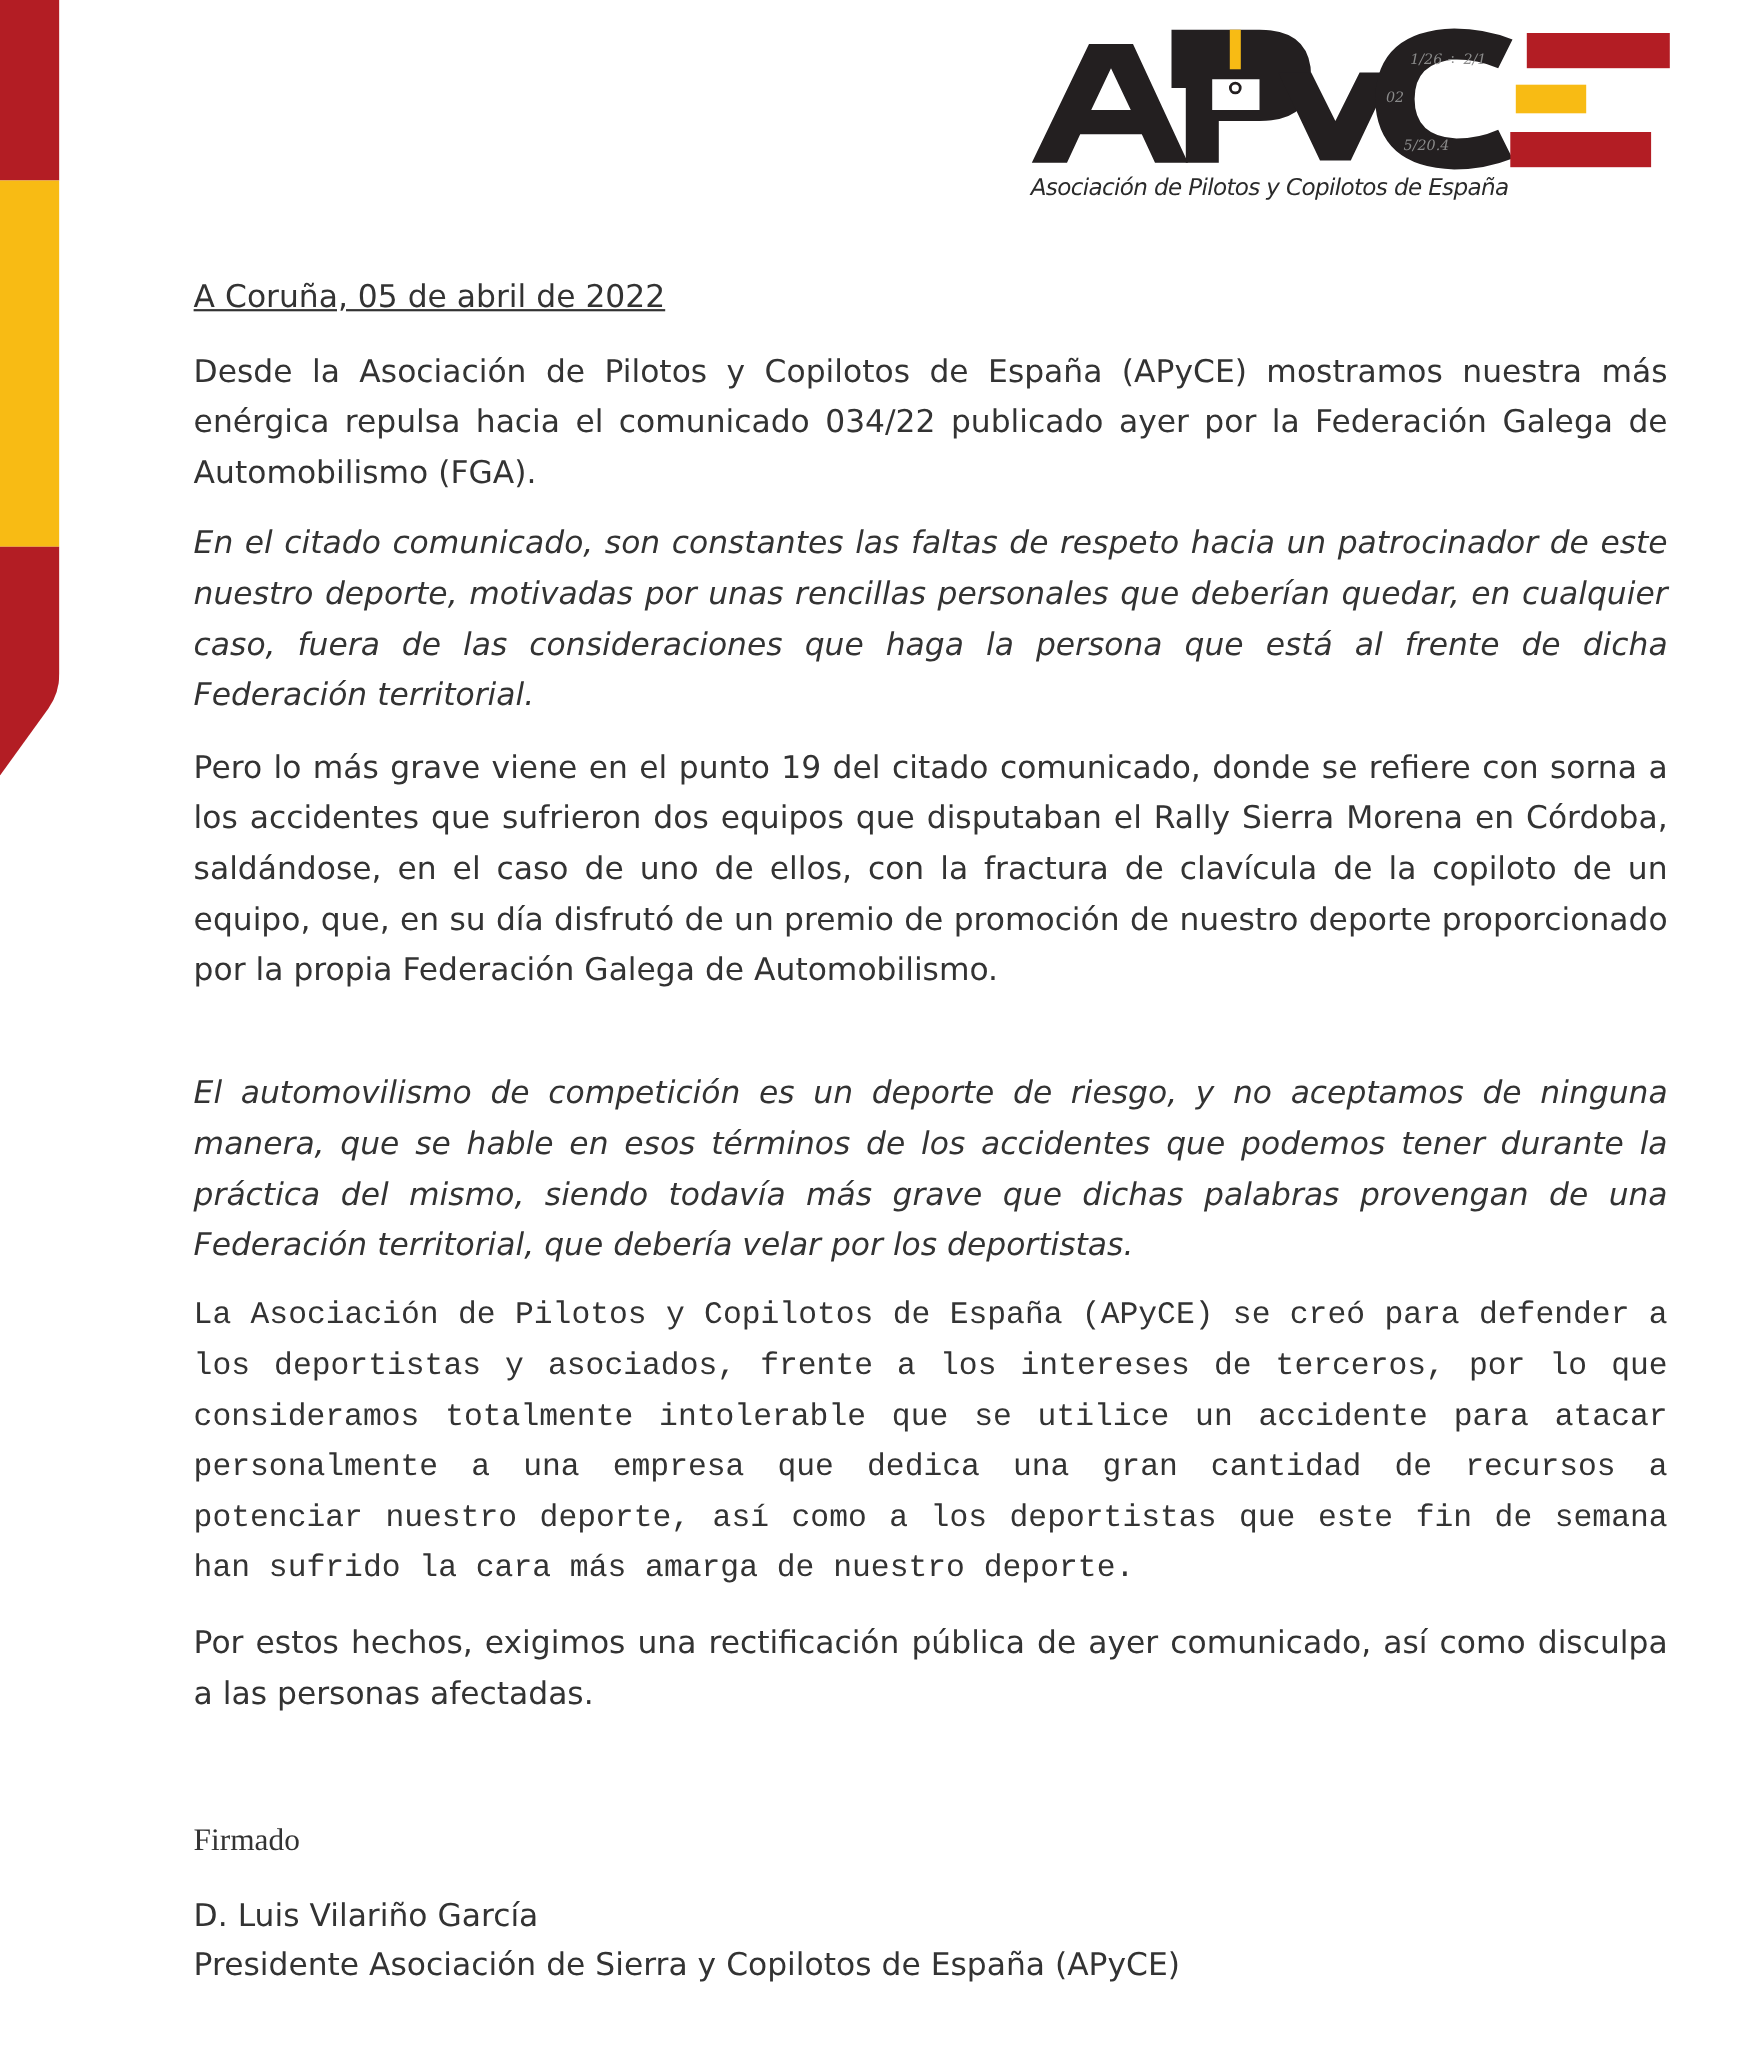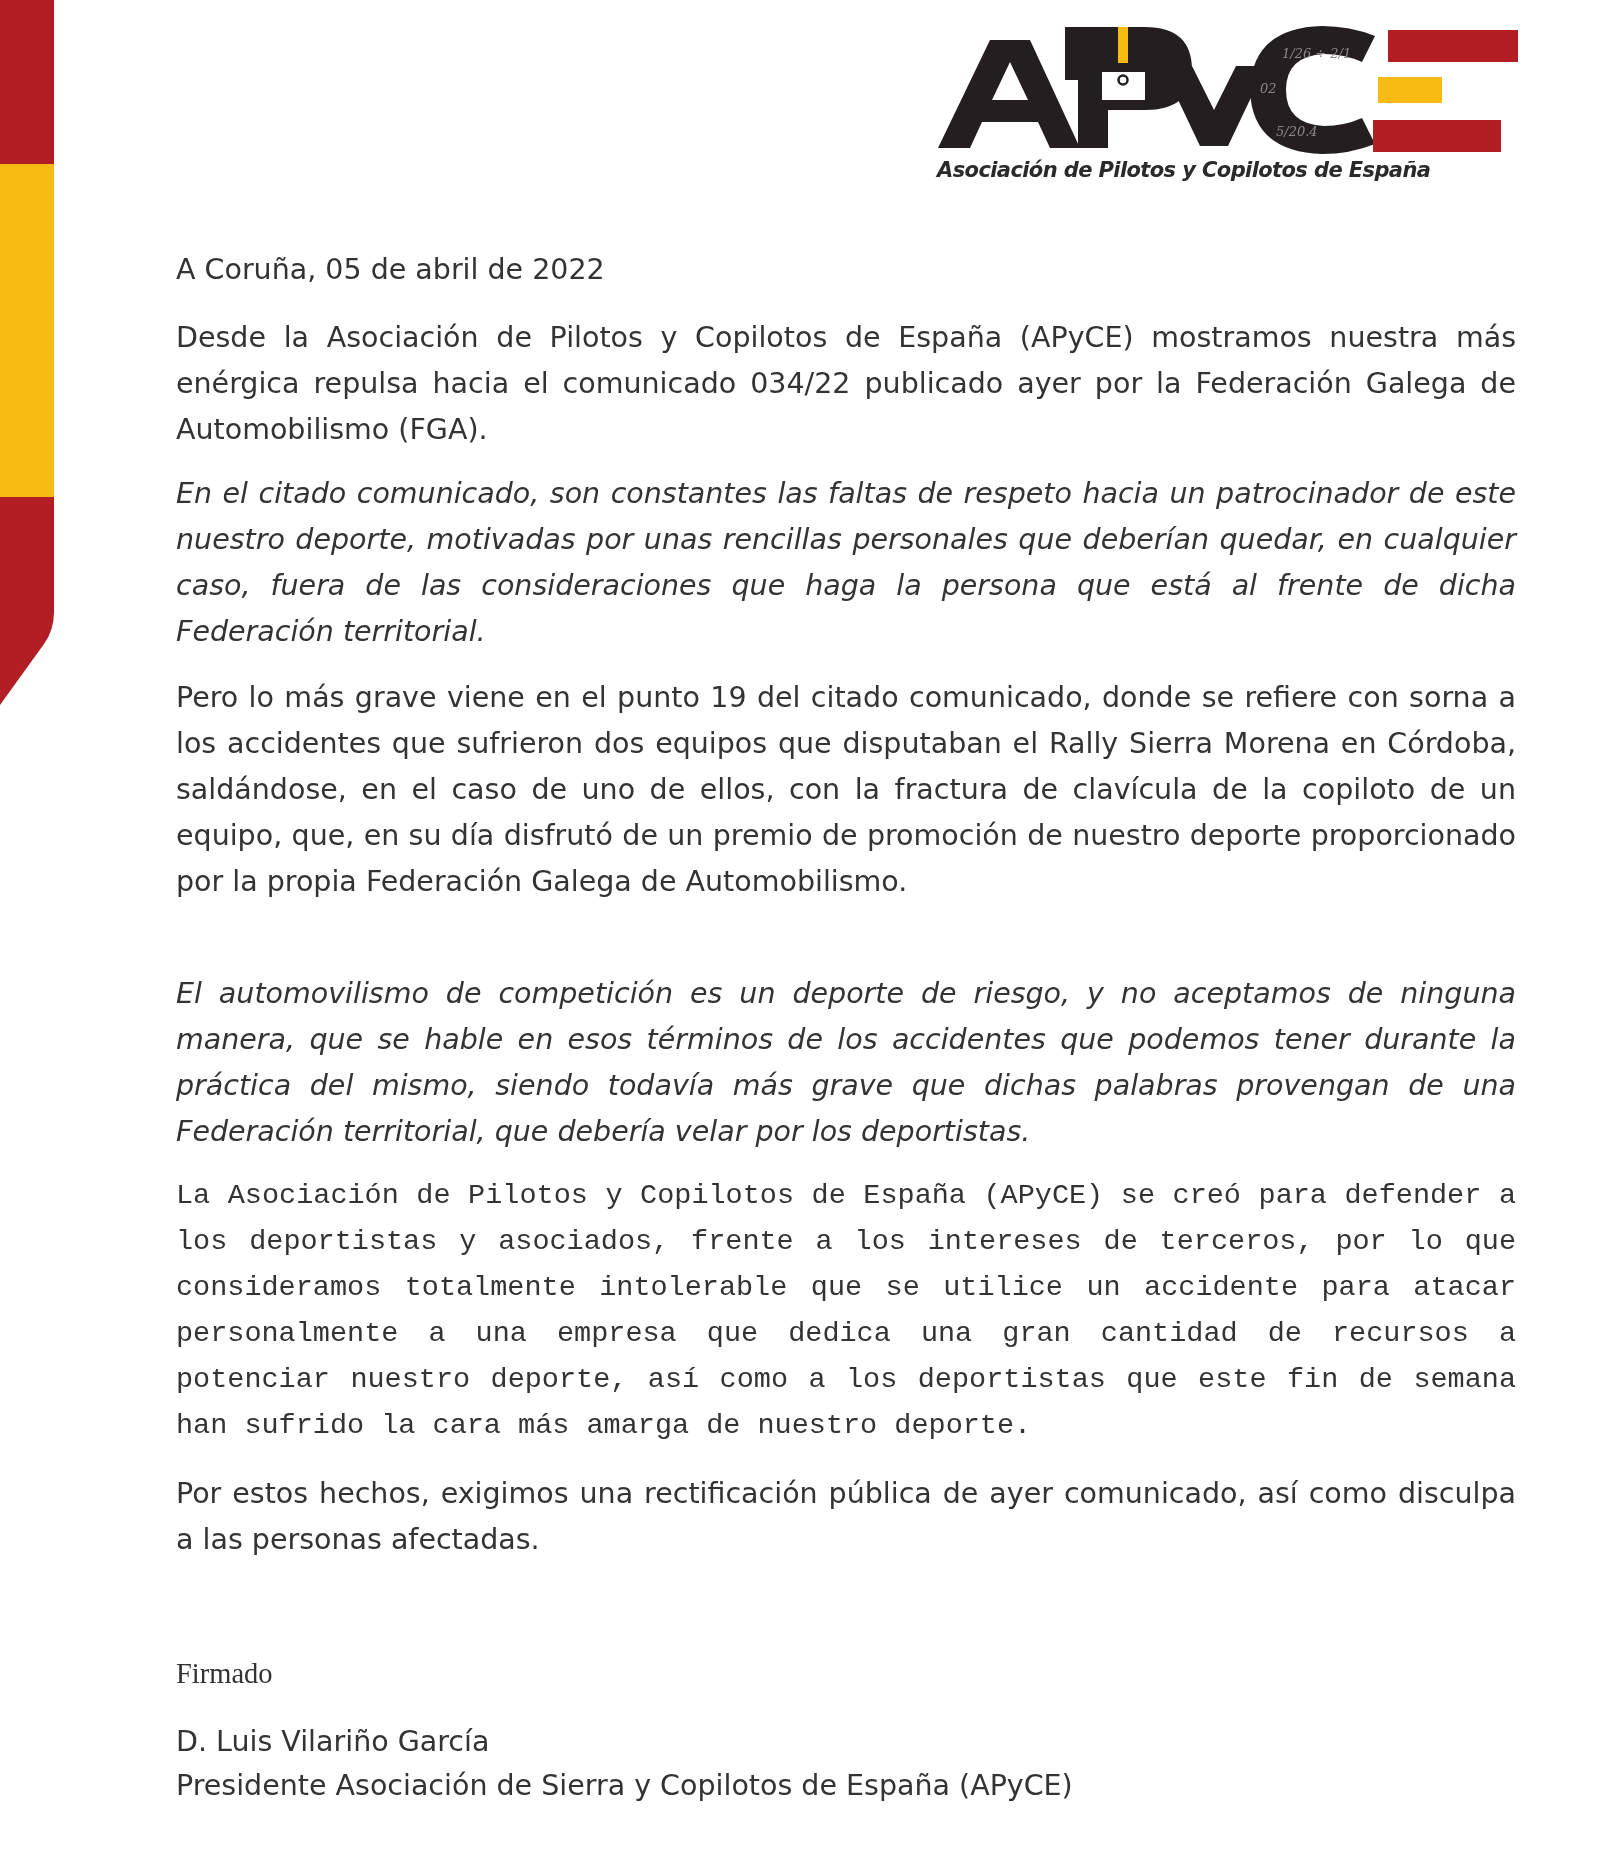--- a/index.html
+++ b/index.html
@@ -4,36 +4,36 @@
 <style>
   html, body { margin: 0; padding: 0; }
   body {
     width: 1600px; height: 1868px; background: #ffffff; position: relative; overflow: hidden;
     font-family: "DejaVu Sans", sans-serif; color: #333333;
   }
   .flag-band { position: absolute; left: 0; top: 0; width: 54px; height: 705px; }
   .logo { position: absolute; left: 930px; top: 18px; width: 600px; height: 170px; }
   .logo-subtitle {
     position: absolute; left: 937px; top: 158px; width: 584px;
-    font-family: "DejaVu Sans", sans-serif; font-weight: bold; font-style: italic;
+    font-family: "DejaVu Sans", sans-serif; font-weight: normal; font-style: italic;
     font-size: 21px; color: #2a2a2a; letter-spacing: -0.6px; white-space: nowrap;
   }
   .letter { position: absolute; left: 176px; width: 1340px; font-size: 28.5px; line-height: 46px; color: #333333; margin-top: 35px; }
   .letter p { margin: 0; text-align: justify; }
   .date { position: absolute; top: 212px; }
   .p1 { position: absolute; top: 280px; }
   .p2 { position: absolute; top: 436px; font-style: italic; }
   .p3 { position: absolute; top: 640px; }
   .p4 { position: absolute; top: 936px; font-style: italic; }
   .p5 { position: absolute; top: 1138px; font-family: Liberation Mono, monospace; }
   .p6 { position: absolute; top: 1436px; }
   .signed { position: absolute; top: 1616px; font-family: Liberation Serif, serif; }
   .signer { position: absolute; top: 1684px; }
   .signer-title { position: absolute; top: 1728px; }
-  .abs { position: absolute; left: 0; width: 1340px; }
+  .abs { position: absolute; left: 0; width: 1340px; text-decoration: underline; }
 </style>
 </head>
 <body>
 
 <svg class="flag-band" viewBox="0 0 54 705" width="54" height="705">
   <path d="M0 0 H54 V164 H0 Z" fill="#b31d24"></path>
   <path d="M0 164 H54 V497 H0 Z" fill="#f8bb14"></path>
   <path d="M0 497 H54 V612 Q54 630 44 644 L0 705 Z" fill="#b31d24"></path>
 </svg>
 

